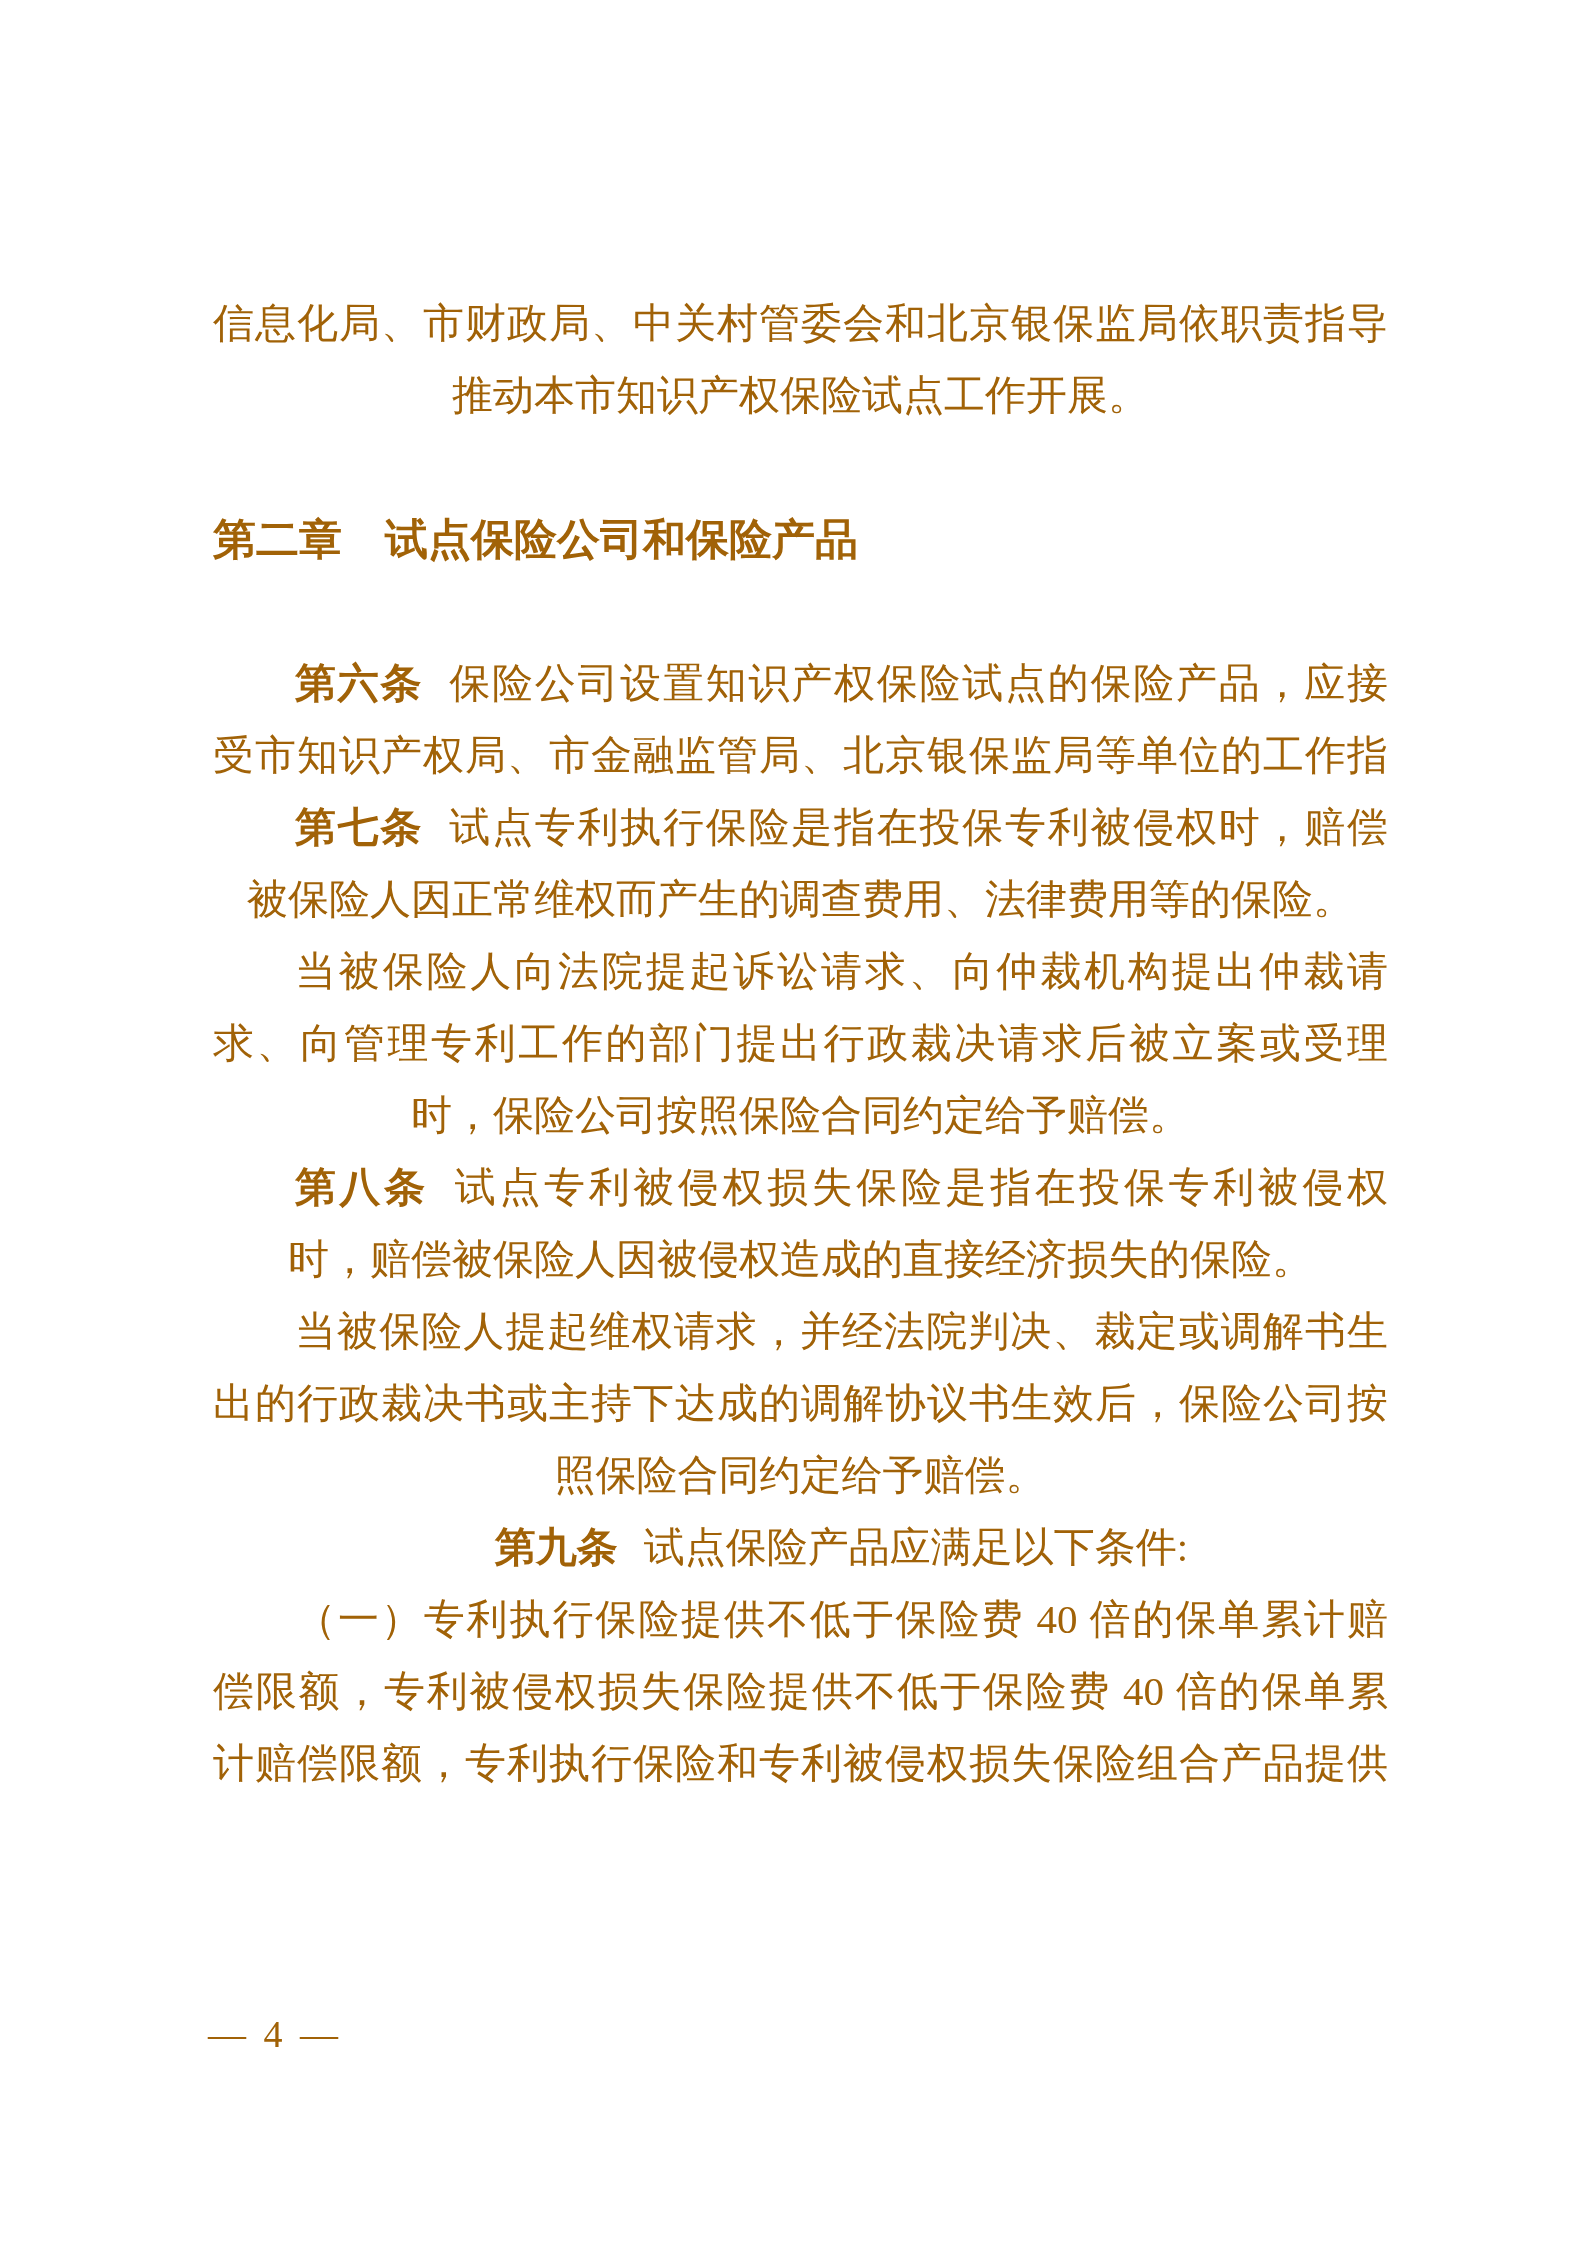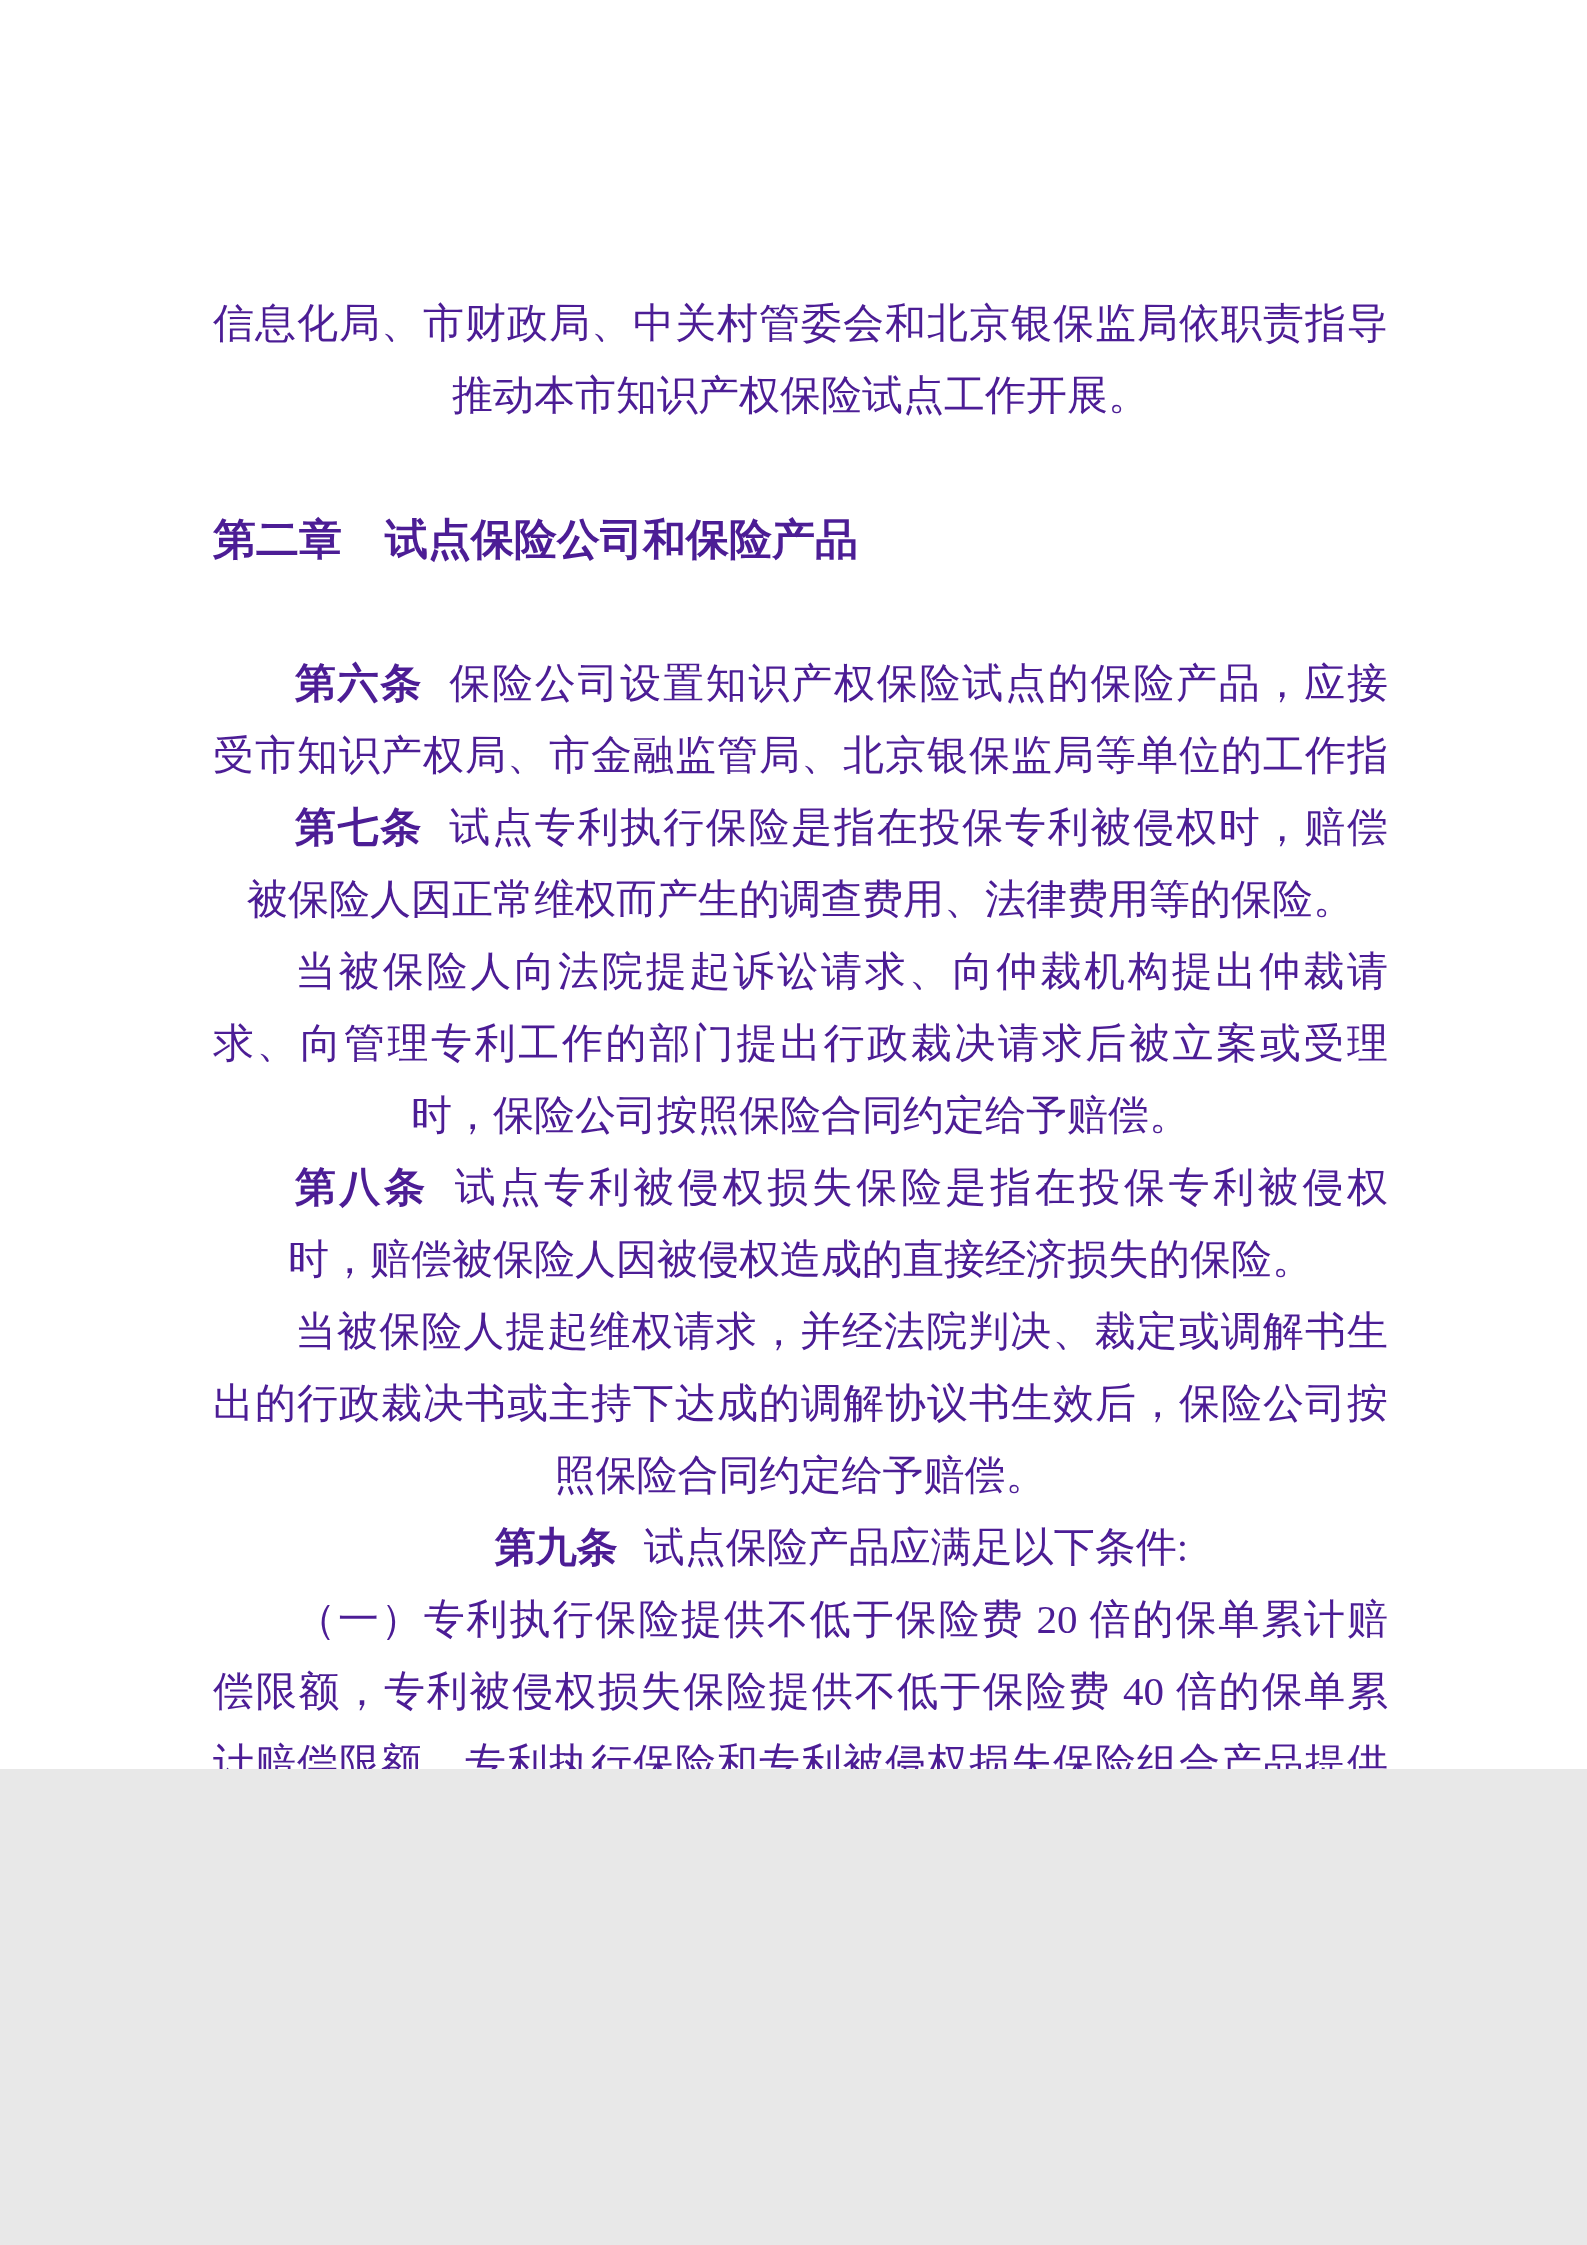--- a/index.html
+++ b/index.html
@@ -3,24 +3,24 @@
 <meta charset="utf-8">
 <style>
   html, body {
     margin: 0;
     padding: 0;
     background: #e8e8e8;
   }
   .page {
     position: relative;
     width: 1587px;
-    height: 1769px;
+    height: 2245px;
     margin: 0 auto;
     background: #ffffff;
-    color: #4c1d95;
+    color: #a16207;
     font-family: "Liberation Serif", "DejaVu Serif", serif;
     overflow: hidden;
   }
   .content {
     position: absolute;
     left: 213px;
     top: 287px;
     width: 1175px;
   }
   .line {
@@ -100,21 +100,21 @@
 
     <p class="line justify indent">当被保险人提起维权请求，并经法院判决、裁定或调解书生</p>
 
 
     <p class="line justify">出的行政裁决书或主持下达成的调解协议书生效后，保险公司按</p>
 
     <p class="line">照保险合同约定给予赔偿。</p>
 
     <p class="line indent"><span class="term">第九条</span><span>试点保险产品应满足以下条件:</span></p>
 
-    <p class="line justify indent">（一）专利执行保险提供不低于保险费 20 倍的保单累计赔</p>
+    <p class="line justify indent">（一）专利执行保险提供不低于保险费 40 倍的保单累计赔</p>
 
     <p class="line justify">偿限额，专利被侵权损失保险提供不低于保险费 40 倍的保单累</p>
 
     <p class="line justify">计赔偿限额，专利执行保险和专利被侵权损失保险组合产品提供</p>
 
   </main>
 
   <div class="footer">— 4 —</div>
 </div>
 

